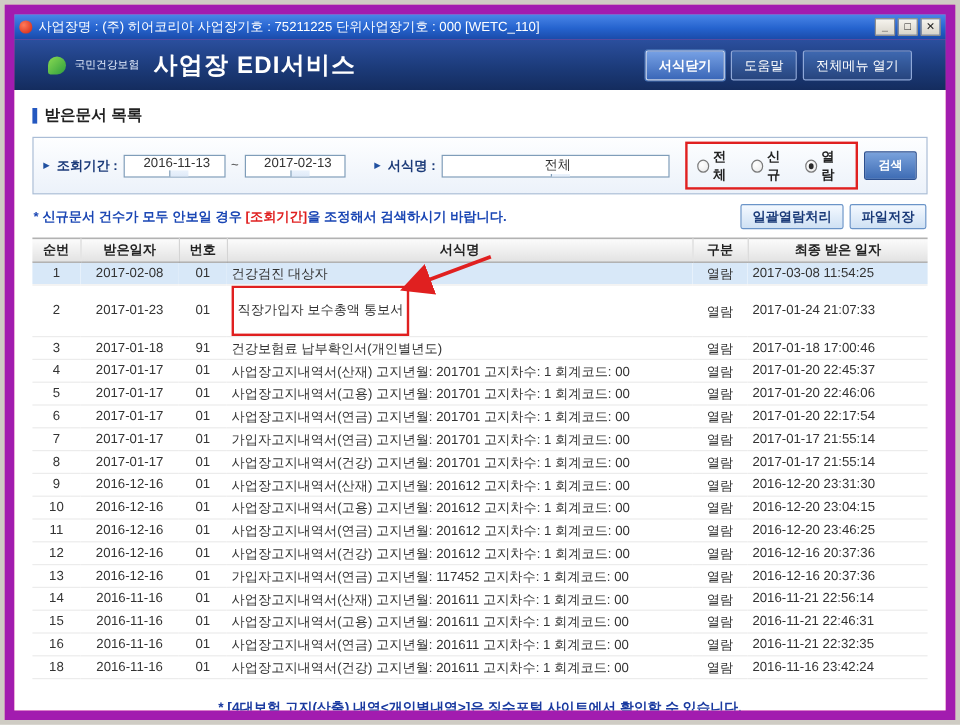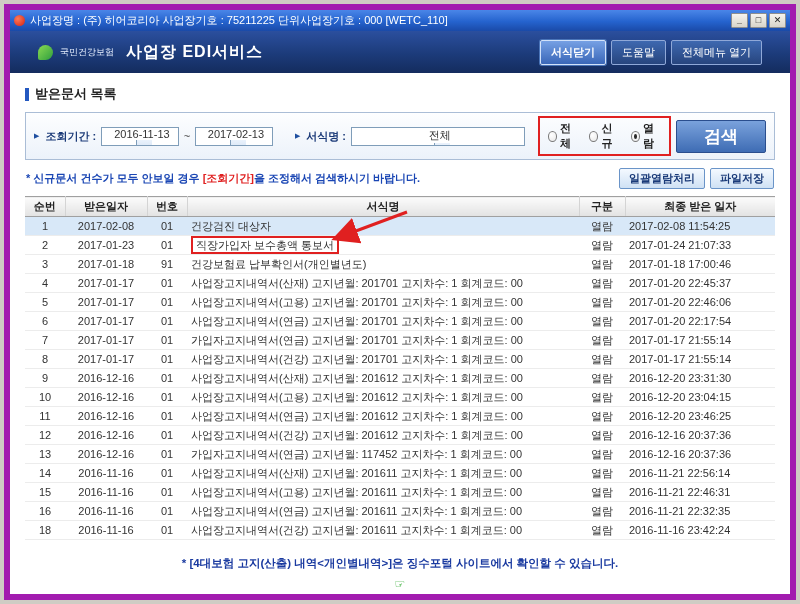--- a/index.html
+++ b/index.html
@@ -5,21 +5,21 @@
   * { box-sizing: border-box; }
   html,body { margin:0; padding:0; }
   body {
     width:800px; height:604px; overflow:hidden;
     background:#CFCCC4;
     font-family:"Liberation Sans","DejaVu Sans",sans-serif;
     font-size:11px; color:#333;
   }
   .window {
     position:absolute; left:4px; top:4px; right:4px; bottom:4px;
-    border:6px solid #a21caf; background:#ec4899;
+    border:8px solid #a21caf; background:#ec4899;
     display:flex; flex-direction:column;
   }
   
   .titlebar {
     flex:0 0 21px; height:21px;
     background:linear-gradient(180deg,#4A86E8 0%,#2563CE 55%,#1A4AA8 100%);
     display:flex; align-items:center; gap:5px; padding:0 4px;
   }
   .title-icon {
     width:11px; height:11px; border-radius:50%;
@@ -40,21 +40,21 @@
     background:linear-gradient(180deg,#2B4F9E 0%,#1C3B7A 55%,#142C5E 100%);
     display:flex; align-items:center; padding:0 28px;
   }
   .brand { display:flex; align-items:center; gap:7px; }
   .logo-mark {
     width:15px; height:15px; border-radius:50% 50% 50% 2px;
     background:linear-gradient(135deg,#8BDB52,#2E9E3E);
     flex:0 0 auto;
   }
   .logo-text { color:#E8F0FF; font-size:9px; white-space:nowrap; }
-  .app-title { color:#fff; font-size:16px; font-weight:bold; letter-spacing:1px; margin-left:5px; white-space:nowrap; }
+  .app-title { color:#fff; font-size:20px; font-weight:bold; letter-spacing:1px; margin-left:5px; white-space:nowrap; }
   .header-spacer { flex:1; }
   .hbtn {
     font-size:11px; color:#fff; padding:4px 10px; margin-left:5px; cursor:pointer;
     background:linear-gradient(180deg,#3E68B0,#27457E);
     border:1px solid #8FA8D8; border-radius:2px; white-space:nowrap;
   }
   .hbtn.primary {
     background:linear-gradient(180deg,#76A0E4,#3A67B8);
     border:1px solid #D2E2FA; box-shadow:0 0 0 1px #4A74B8; font-weight:bold;
   }
@@ -98,21 +98,21 @@
   }
   .radio-dot.checked::after {
     content:''; position:absolute; left:2px; top:2px; right:2px; bottom:2px;
     background:#2A2A2A; border-radius:50%;
   }
   .radio-label { font-weight:bold; color:#222; font-size:11px; }
   .search-btn {
     margin-left:auto; cursor:pointer;
     background:linear-gradient(180deg,#7AA2DC,#3E6CB4);
     color:#fff; border:1px solid #2A4E8E; border-radius:2px;
-    font-size:17px; font-weight:bold; padding:4px 27px; white-space:nowrap;
+    font-size:10px; font-weight:bold; padding:4px 11px; white-space:nowrap;
   }
   
   .notice-row { display:flex; align-items:center; margin:8px 1px 7px; }
   .notice-text { color:#1A46B4; font-weight:bold; font-size:11px; white-space:nowrap; }
   .notice-highlight { color:#E02020; }
   .notice-spacer { flex:1; }
   .lite-btn {
     cursor:pointer; margin-left:5px; white-space:nowrap;
     background:linear-gradient(180deg,#F4F9FF,#CFE1F4);
     border:1px solid #6A94C8; color:#1A3A78;
@@ -130,21 +130,21 @@
   .doc-table th:last-child { border-right:none;margin-top:21px; }
   .doc-table td {
     height:19px; border-bottom:1px solid #ECECEC; color:#333;
     padding:0 4px; white-space:nowrap; overflow:hidden; font-size:11px;
   }
   .doc-table tr.selected td { background:#D8E8F8; }
   .col-no,.col-date,.col-num,.col-status { text-align:center; }
   .col-form { text-align:left; padding-left:6px; }
   .col-last { text-align:left; padding-left:8px; }
   .red-box {
-    border:2px solid #E02020; padding:0 3px; display:inline-block; line-height:14px;
+    border:2px solid #E02020; padding:12px 3px; display:inline-block; line-height:14px;
   }
   .arrow-annotation { position:absolute; left:0; top:0; pointer-events:none; }
   
   .footer-note { display:flex; align-items:center; gap:6px; margin-top:16px;flex-direction:column; }
   .footer-text { color:#1A3AA0; font-weight:bold; font-size:11.5px; white-space:nowrap; }
   .footer-link-icon { color:#18A018; font-weight:bold; font-size:12px; }
   .footer-link { color:#FF7800; font-weight:normal; font-size:15px; cursor:pointer; }
 </style>
 </head>
 <body>
@@ -243,21 +243,21 @@
             <th>최종 받은 일자</th>
           </tr>
         </thead>
         <tbody id="table-body">
             <tr class="selected">
               <td class="col-no">1</td>
               <td class="col-date">2017-02-08</td>
               <td class="col-num">01</td>
               <td class="col-form">건강검진 대상자</td>
               <td class="col-status">열람</td>
-              <td class="col-last">2017-02-08 11:54:25</td>
+              <td class="col-last">2017-03-08 11:54:25</td>
             </tr>
             <tr class="">
               <td class="col-no">2</td>
               <td class="col-date">2017-01-23</td>
               <td class="col-num">01</td>
               <td class="col-form"><span class="red-box">직장가입자 보수총액 통보서</span></td>
               <td class="col-status">열람</td>
               <td class="col-last">2017-01-24 21:07:33</td>
             </tr>
             <tr class="">

